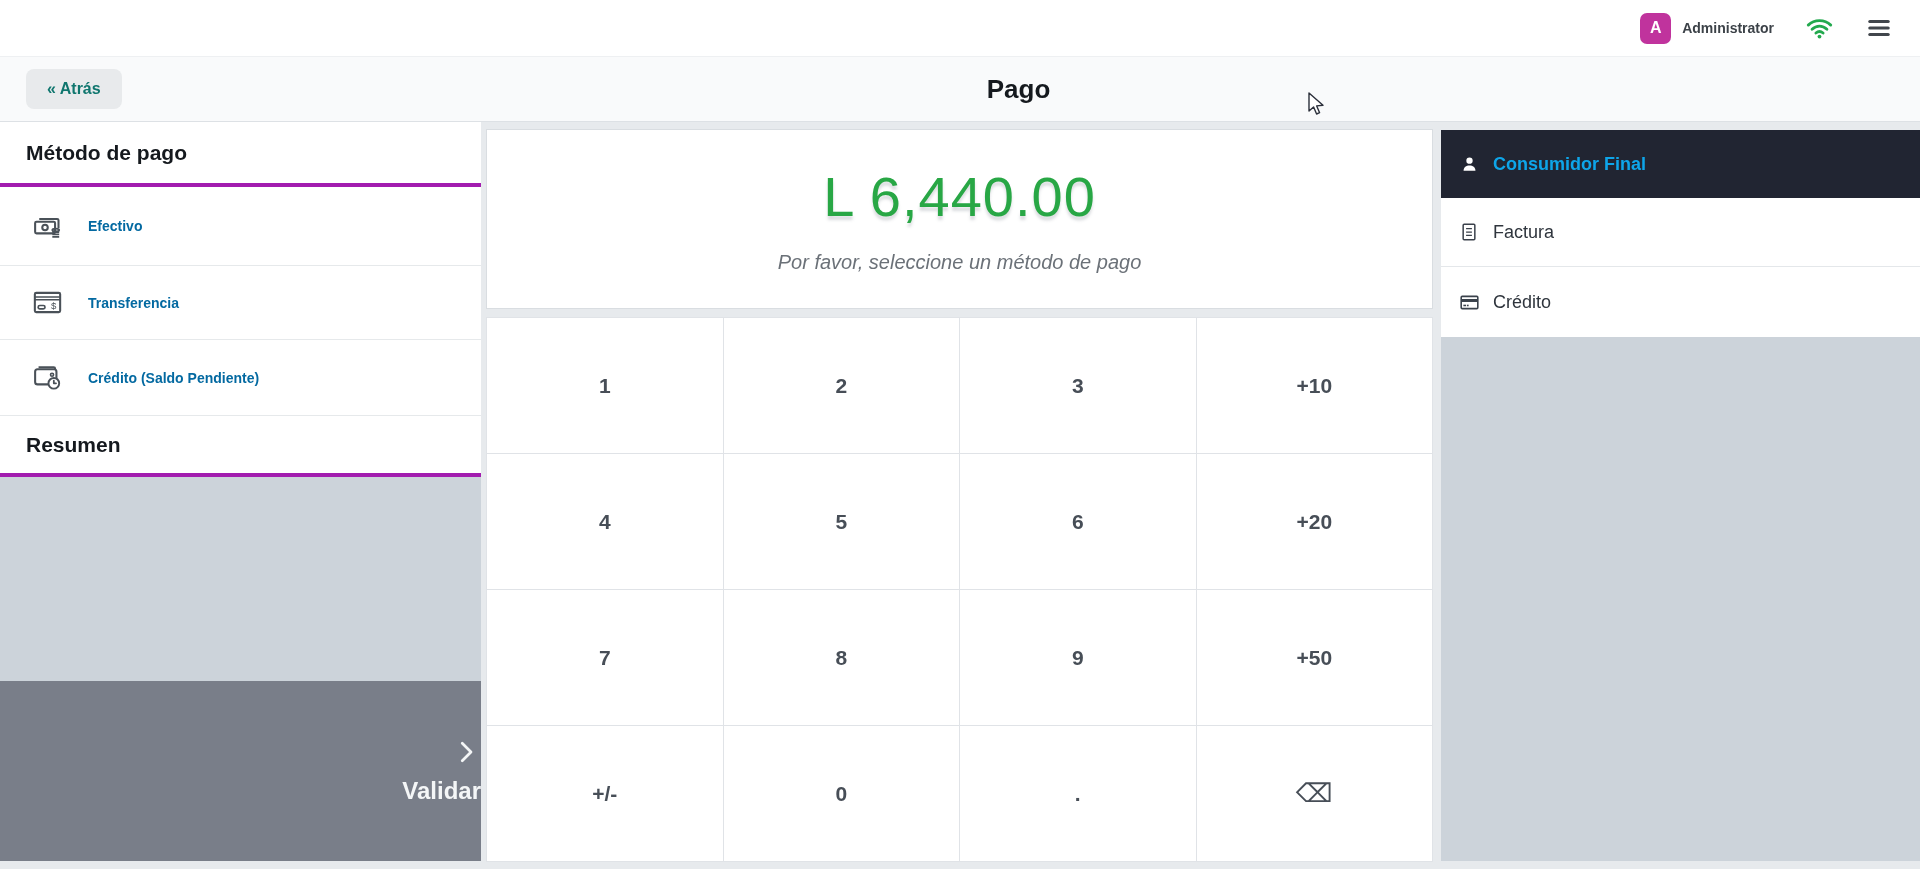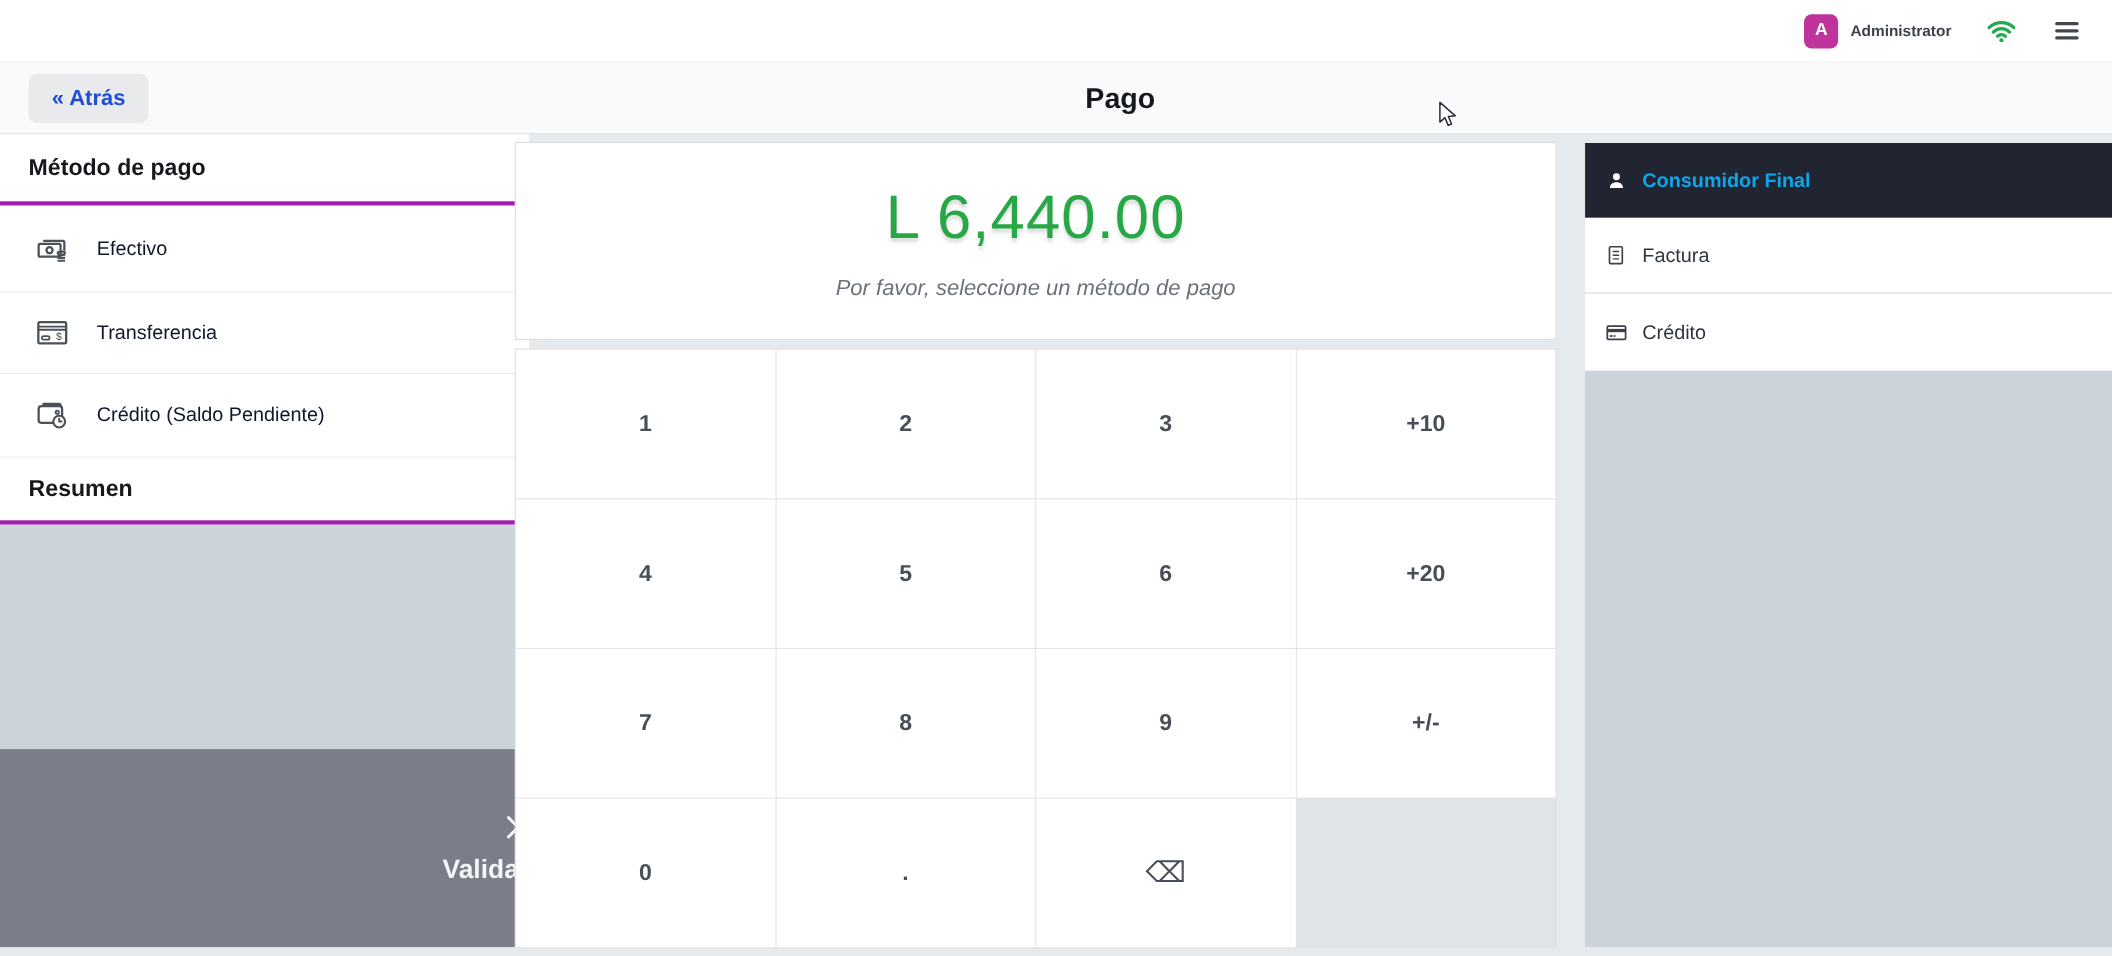--- a/index.html
+++ b/index.html
@@ -30,21 +30,21 @@
 
   
   .header {
     height:65px; background:#f9fafb;
     border-bottom:1px solid #dde1e5;
     display:flex; align-items:center; position:relative;
   }
   .back-btn {
     margin-left:26px; background:#e8eaec; border:none; cursor:pointer;
     border-radius:8px; padding:11px 21px;
-    font-family:inherit; font-size:20px; font-weight:600; color:#1d4ed8;
+    font-family:inherit; font-size:16px; font-weight:600; color:#0f766e;
     position:relative; z-index:2;
   }
   .page-title {
     position:absolute; left:117px; right:0; text-align:center;
     font-size:26px; font-weight:600; color:#15191e;
   }
 
   
   .content { position:relative; height:746px; }
 
@@ -58,31 +58,31 @@
     padding-left:26px; font-size:21px; font-weight:bold; color:#15191e;
     border-bottom:4px solid #a21caf;
   }
   .pm-row {
     display:flex; align-items:center; gap:24px;
     padding-left:30px; border-bottom:1px solid #e6e9eb; cursor:pointer;
     background:#fff;
   }
   .pm-row.h79 { height:79px; } .pm-row.h74 { height:74px; } .pm-row.h76 { height:76px; }
   .pm-row .pm-icon { width:34px; height:34px; display:flex; align-items:center; justify-content:center; }
-  .pm-label { font-size:18px; color:#0f172a; font-weight:400; }
+  .pm-label { font-size:14px; color:#0369a1; font-weight:700; }
   .summary-title { height:61px; }
   .left-filler { flex:1; background:#ccd3da; }
   .validate-btn {
     height:180px; background:#797e89; cursor:pointer;
     display:flex; flex-direction:column; align-items:flex-end; justify-content:center; gap:10px;
   }
   .validate-label { color:#f4f6f7; font-size:24px; font-weight:bold; }
 
   
-  .center-panel { position:absolute; left:468px; top:7px; width:947px; }
+  .center-panel { position:absolute; left:486px; top:7px; width:947px; }
   .amount-card {
     height:180px; background:#fff; border:1px solid #d9dde1;
     display:flex; flex-direction:column; align-items:center; justify-content:center; gap:22px;
   }
   .amount {
     font-size:56px; color:#28a745; letter-spacing:1px;
     text-shadow:0 4px 3px rgba(110,120,130,0.25);
   }
   .amount-hint { font-size:20px; color:#6b7178;font-style:italic; }
   .numpad {
@@ -216,20 +216,21 @@
       <button class="np-key">2</button>
       <button class="np-key">3</button>
       <button class="np-key">+10</button>
       <button class="np-key">4</button>
       <button class="np-key">5</button>
       <button class="np-key">6</button>
       <button class="np-key">+20</button>
       <button class="np-key">7</button>
       <button class="np-key">8</button>
       <button class="np-key">9</button>
+      <button class="np-key">+50</button>
       <button class="np-key">+/-</button>
       <button class="np-key">0</button>
       <button class="np-key">.</button>
       <button class="np-key">
         <span class="bs-glyph">⌫</span>
       </button>
     </div>
   </div>
 
   <div class="right-panel">

